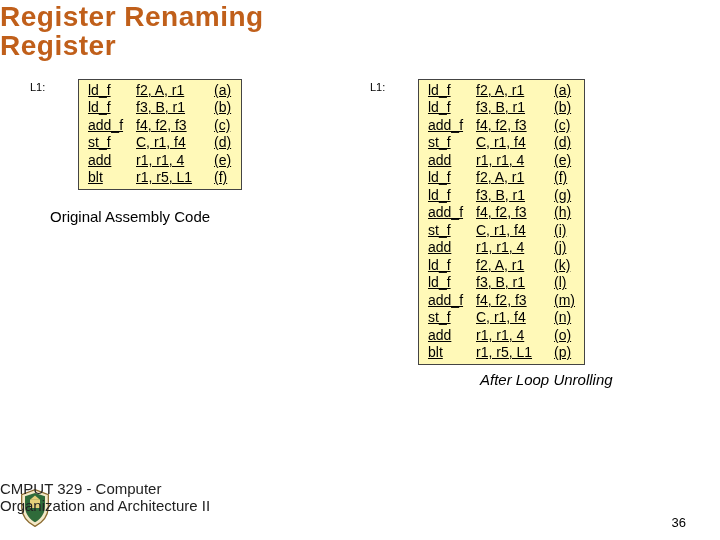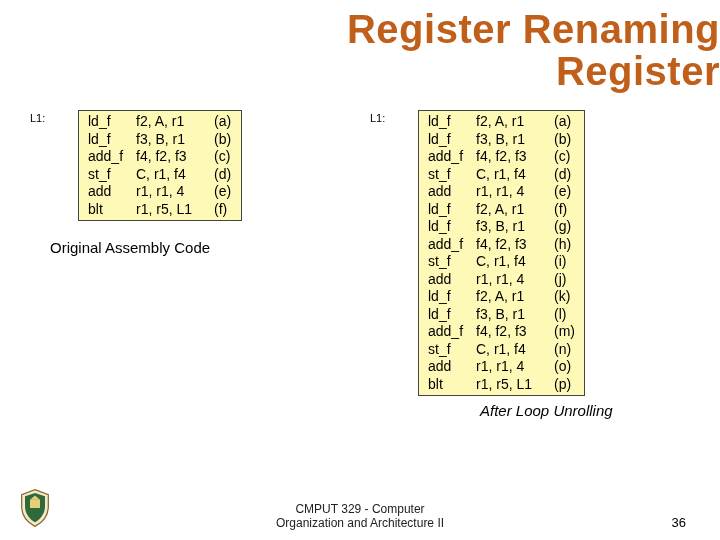--- a/index.html
+++ b/index.html
@@ -1,35 +1,35 @@
 <!DOCTYPE html>
 <html><head>
 <meta charset="utf-8">
 <style>
   * { margin: 0; padding: 0; box-sizing: border-box; }
   html, body { width: 720px; height: 540px; background: #fff; font-family: Arial, Helvetica, sans-serif; overflow: hidden; }
   .slide { position: relative; width: 720px; height: 540px; }
-  .title { text-align: right; font-weight: 800; color: #c05f1a; font-size: 40px; line-height: 1.05; padding-top: 8px; letter-spacing: 0.5px; font-family: "Arial Black", Arial, sans-serif; }
+  .title { text-align: left; font-weight: 800; color: #c05f1a; font-size: 28px; line-height: 1.05; padding-top: 2px; letter-spacing: 0.5px; font-family: "Arial Black", Arial, sans-serif; }
   .content { display: flex; padding: 18px 30px 0 30px; }
   .leftcol { width: 300px; }
   .rightcol { flex: 1; padding-left: 40px; }
   .label { font-size: 11px; font-weight: 400; }
   .codebox { background: #fff9b8; border: 1px solid #444; display: inline-block; padding: 2px 6px; font-size: 14px; line-height: 1.25; vertical-align: top; }
-  .codebox table { border-collapse: collapse; }
+  .codebox table { border-collapse: collapse; text-decoration: underline; }
   .codebox td { padding: 0 3px; white-space: nowrap; font-size: 14px; }
   .codebox td.op { width: 48px; }
   .codebox td.args { width: 78px; }
   .codebox td.tag { width: 24px; }
   .block1 { display: flex; align-items: flex-start; }
   .block1 .label { width: 48px; padding-top: 2px; }
   .caption { font-size: 15px; margin-top: 18px; width: 260px; padding-left: 20px; }
   .block2 { display: flex; align-items: flex-start; }
   .block2 .label { width: 48px; padding-top: 2px; }
   .caption2 { font-size: 15px; margin-top: 6px; padding-left: 110px; font-style: italic; }
-  .footer { position: absolute; bottom: 10px; width: 100%; text-align: center; font-size: 12px; color: #222; }
+  .footer { position: absolute; bottom: 26px; width: 100%; text-align: left; font-size: 15px; color: #222; }
   .pagenum { position: absolute; bottom: 10px; right: 34px; font-size: 13px; }
   .logo { position: absolute; bottom: 12px; left: 18px; width: 34px; height: 40px; }
   .logo svg { width: 100%; height: 100%; }
 </style>
 </head>
 <body>
 <div class="slide">
 
 <div class="title">
   <span>Register Renaming</span><br>

